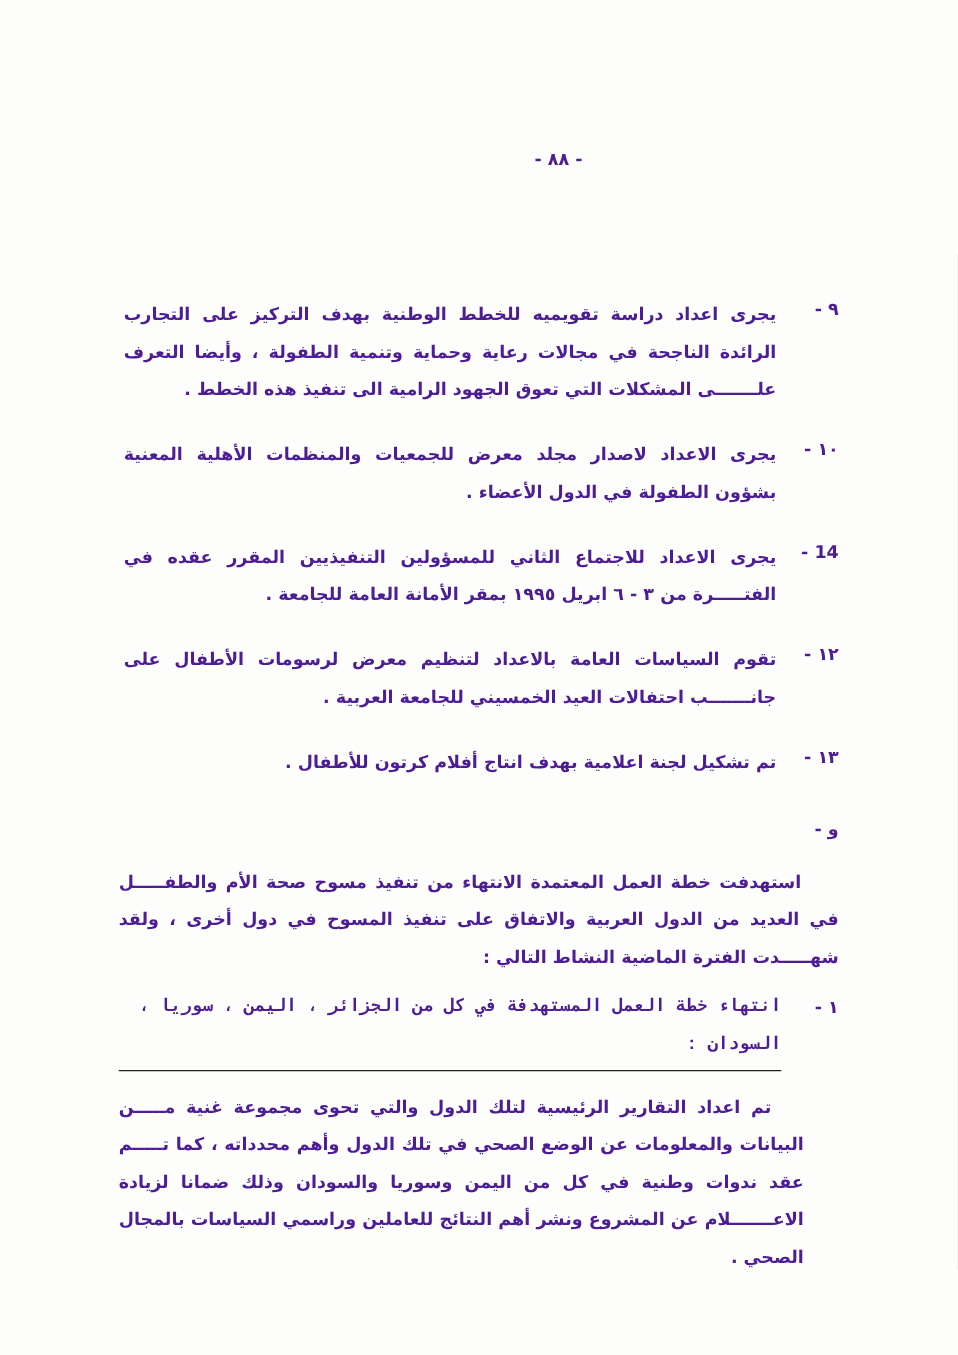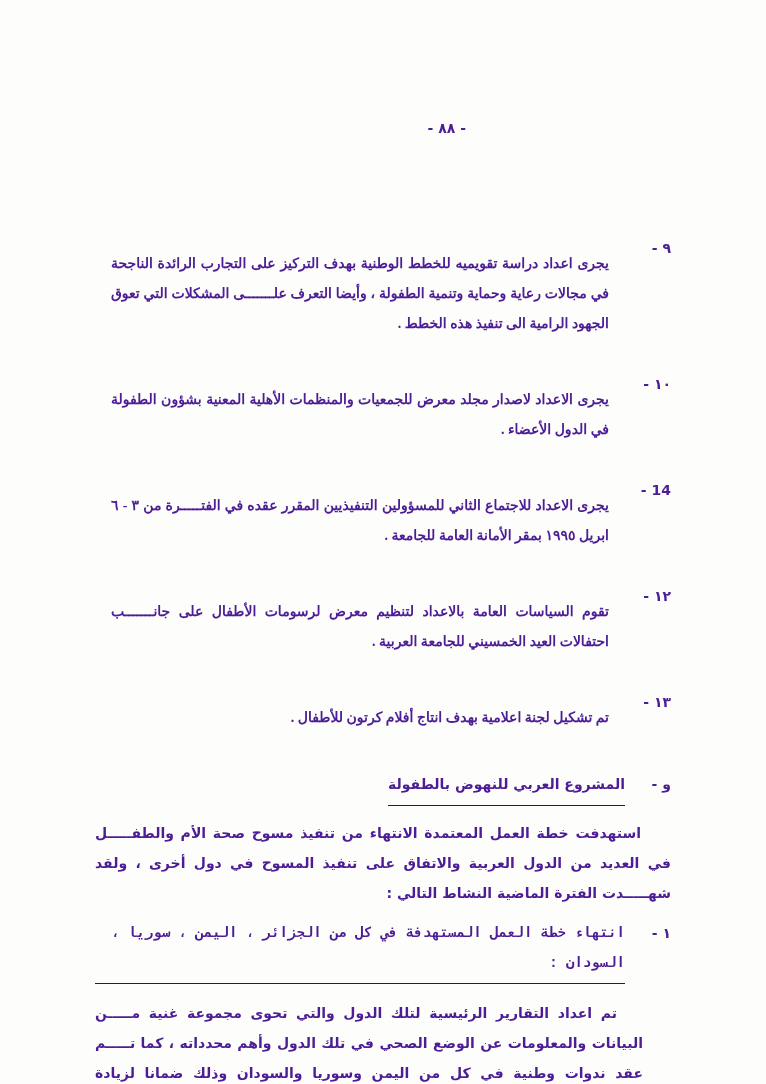--- a/index.html
+++ b/index.html
@@ -39,23 +39,22 @@
     display: flex;
     align-items: flex-start;
   }
   .list-item { margin-bottom: 14px; }
   .marker {
     flex: 0 0 46px;
     white-space: nowrap;
   }
   .item-text {
     flex: 1;
-    margin: 16px;
+    margin: 4px;
     text-align: justify;
-    font-family: Liberation Serif, serif;
   }
   .section-heading { margin-top: 20px; }
   .section-title {
     display: inline-block;
     border-bottom: 1.5px solid #222;
     padding-bottom: 6px;
   }
   .intro {
     margin: 12px 0 0 0;
     text-align: justify;
@@ -103,21 +102,20 @@
       <p class="item-text">تقوم السياسات العامة بالاعداد لتنظيم معرض لرسومات الأطفال على جانـــــــب احتفالات العيد الخمسيني للجامعة العربية .</p>
     </div>
 
     <div class="list-item">
       <span class="marker">١٣ -</span>
       <p class="item-text">تم تشكيل لجنة اعلامية بهدف انتاج أفلام كرتون للأطفال .</p>
     </div>
 
     <div class="section-heading">
       <span class="marker">و -</span>
-      <span class="section-title">المشروع العربي للنهوض بالطفولة</span>
     </div>
 
     <p class="intro">استهدفت خطة العمل المعتمدة الانتهاء من تنفيذ مسوح صحة الأم والطفـــــل في العديد من الدول العربية والاتفاق على تنفيذ المسوح في دول أخرى ، ولقد شهـــــدت الفترة الماضية النشاط التالي :</p>
 
     <div class="sub-item">
       <span class="marker">١ -</span>
       <span class="sub-item-text">انتهاء خطة العمل المستهدفة في كل من الجزائر ، اليمن ، سوريا ، السودان :</span>
     </div>
 
     <p class="detail">تم اعداد التقارير الرئيسية لتلك الدول والتي تحوى مجموعة غنية مـــــن البيانات والمعلومات عن الوضع الصحي في تلك الدول وأهم محدداته ، كما تـــــم عقد ندوات وطنية في كل من اليمن وسوريا والسودان وذلك ضمانا لزيادة الاعـــــــلام عن المشروع ونشر أهم النتائج للعاملين وراسمي السياسات بالمجال الصحي .</p>

